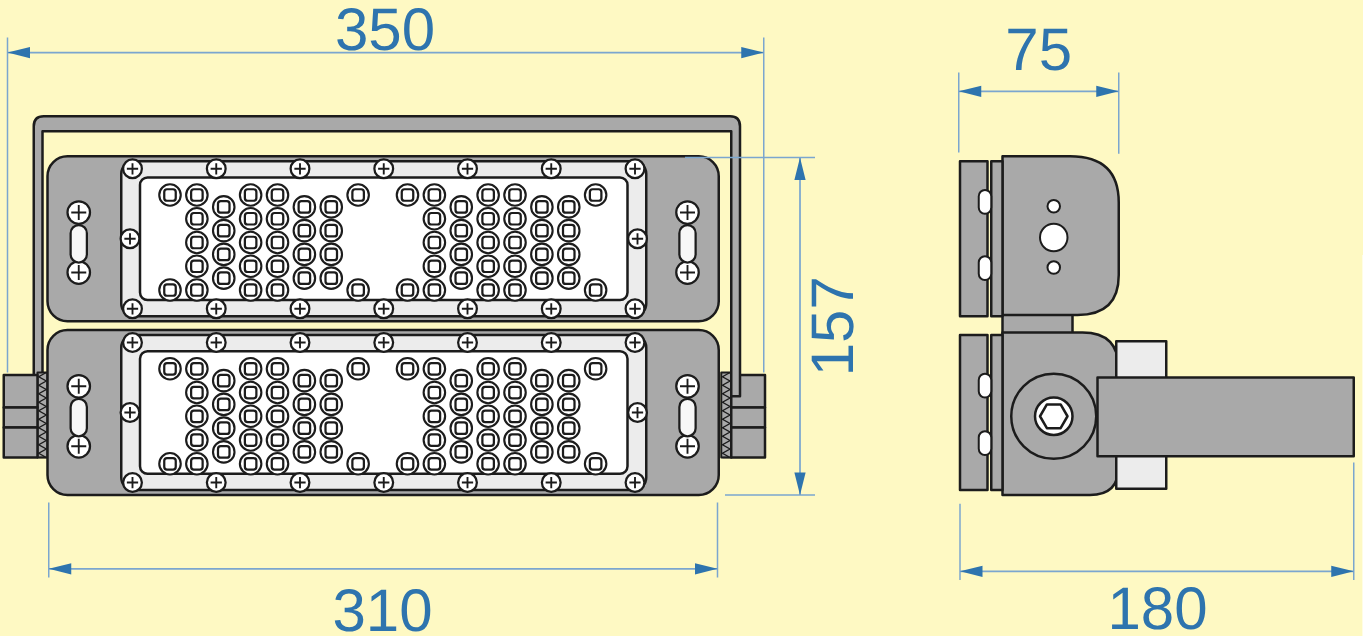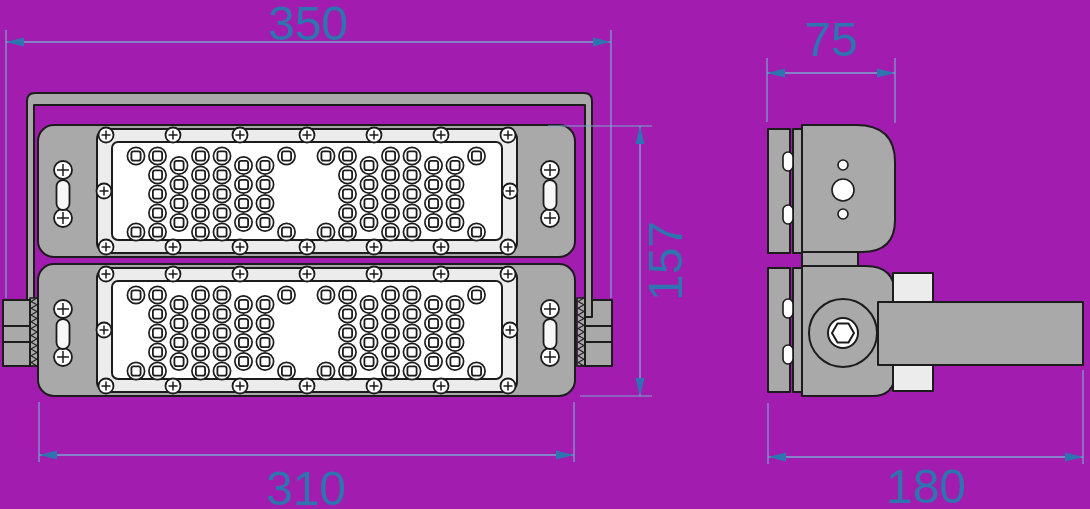--- a/index.html
+++ b/index.html
@@ -1,16 +1,16 @@
 <!DOCTYPE html>
 <html style="--c-outline: #1c1c1c; --c-gray: #a9a9a9; --c-lgray: #ececec; --c-white: #ffffff; --c-dimline: #7ba6cf; --c-dimtext: #2e74ae; --c-dimarrow: #2e74ae;"><head>
 <meta charset="utf-8">
 <style>
   html,body{margin:0;padding:0;background:#fff;}
-  .stage{width:1090px;height:509px;position:relative;background:#a21caf;overflow:hidden;}
+  .stage{width:1090px;height:509px;position:relative;background:#fef9c3;overflow:hidden;}
   svg{display:block;}
   .st   { stroke: var(--c-outline,#1c1c1c); stroke-width:2; stroke-linejoin:round; }
   .st15 { stroke: var(--c-outline,#1c1c1c); stroke-width:1.6; stroke-linejoin:round; }
   .gray { fill: var(--c-gray,#a9a9a9); }
   .lgray{ fill: var(--c-lgray,#ececec); }
   .wht  { fill: var(--c-white,#ffffff); }
   .dimline { stroke: var(--c-dimline,#7ba6cf); stroke-width:1.4; fill:none; }
   .extline { stroke: var(--c-dimline,#7ba6cf); stroke-width:1.2; fill:none; }
   .dimarrow{ fill: var(--c-dimarrow,#2e74ae); }
   .dimtext { fill: var(--c-dimtext,#2e74ae); font-family:"Liberation Sans",sans-serif;

